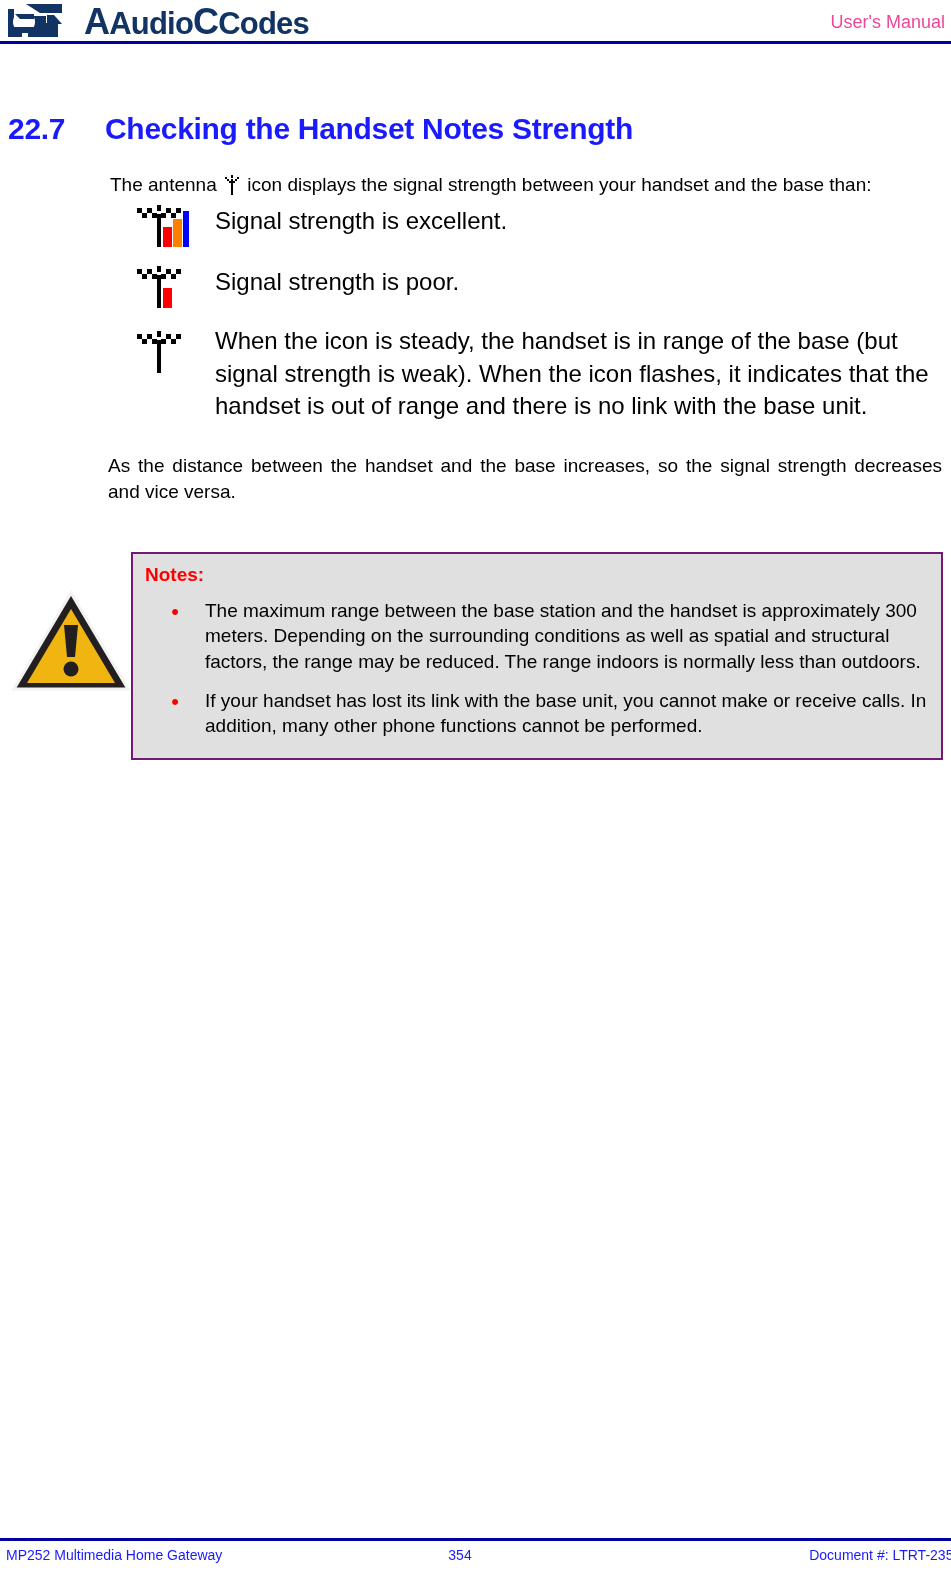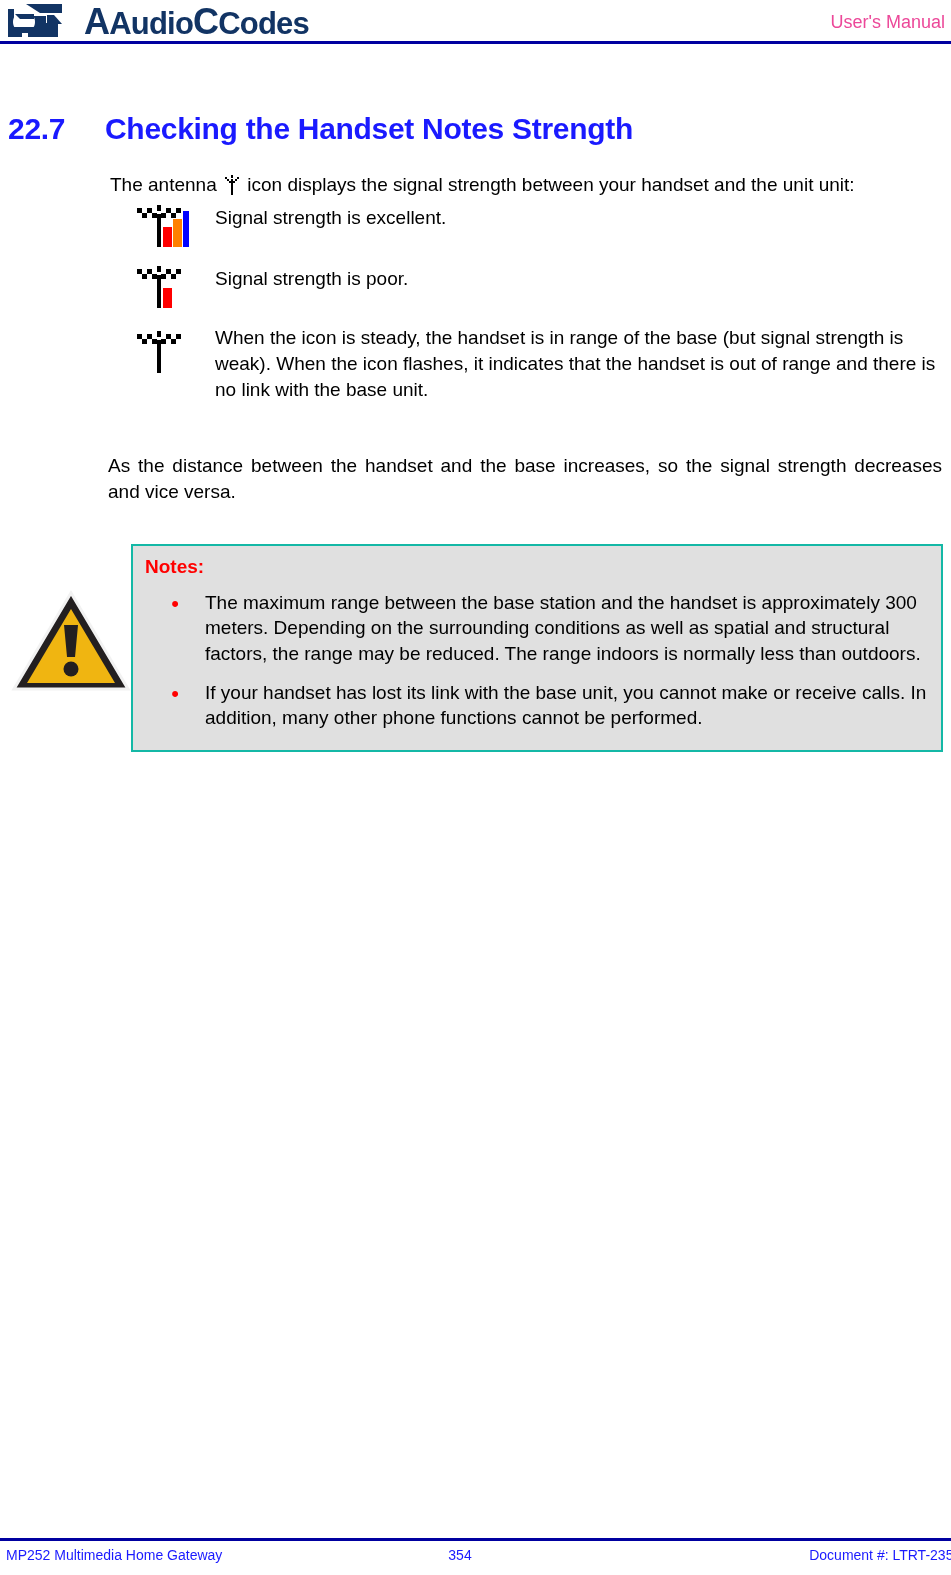--- a/index.html
+++ b/index.html
@@ -124,21 +124,21 @@
     margin-bottom: 17px;
   }
   .signal-icon-cell {
     flex: 0 0 105px;
     display: flex;
     justify-content: center;
     padding-top: 2px;
   }
   .signal-text-cell {
     flex: 1;
-    font-size: 19px;
+    font-size: 24px;
     line-height: 1.36;
     color: #000;
     padding-top: 2px;
   }
   .signal-row.tall .signal-text-cell { padding-top: 0; }
   .signal-row.tall { margin-bottom: 6px; }
   .signal-row.tall .signal-icon-cell { padding-top: 6px; }
 
   .distance-para {
     position: absolute;
@@ -162,24 +162,24 @@
   .warn-icon {
     position: absolute;
     left: 10px;
     top: 47px;
     width: 122px;
     height: 108px;
   }
   .note-box {
     position: absolute;
     left: 131px;
-    top: 4px;
+    top: 12px;
     width: 812px;
     height: 208px;
-    border: 2px solid #14b8a6;
+    border: 2px solid #701a75;
     background: #e0e0e0;
     box-sizing: border-box;
   }
   .note-title {
     position: absolute;
     left: 12px;
     top: 10px;
     font-size: 19px;
     font-weight: bold;
     color: #ff0000;
@@ -267,21 +267,21 @@
     <svg class="inline-antenna" viewBox="0 0 16 20">
       <rect x="7" y="4" width="2" height="16" fill="#000"></rect>
       <rect x="1" y="2" width="2" height="2" fill="#000"></rect>
       <rect x="3" y="4" width="2" height="2" fill="#000"></rect>
       <rect x="5" y="6" width="2" height="2" fill="#000"></rect>
       <rect x="9" y="6" width="2" height="2" fill="#000"></rect>
       <rect x="11" y="4" width="2" height="2" fill="#000"></rect>
       <rect x="13" y="2" width="2" height="2" fill="#000"></rect>
       <rect x="7" y="0" width="2" height="3" fill="#000"></rect>
     </svg>
-    <span>icon displays the signal strength between your handset and the unit unit:</span>
+    <span>icon displays the signal strength between your handset and the base than:</span>
   </div>
 
   <div class="signal-list">
 
     <div class="signal-row">
       <div class="signal-icon-cell">
         <svg width="52" height="42" viewBox="0 0 52 42">
           <rect x="20" y="9" width="4" height="33" fill="#000"></rect>
           <rect x="0" y="3" width="5" height="5" fill="#000"></rect>
           <rect x="5" y="8" width="5" height="5" fill="#000"></rect>

